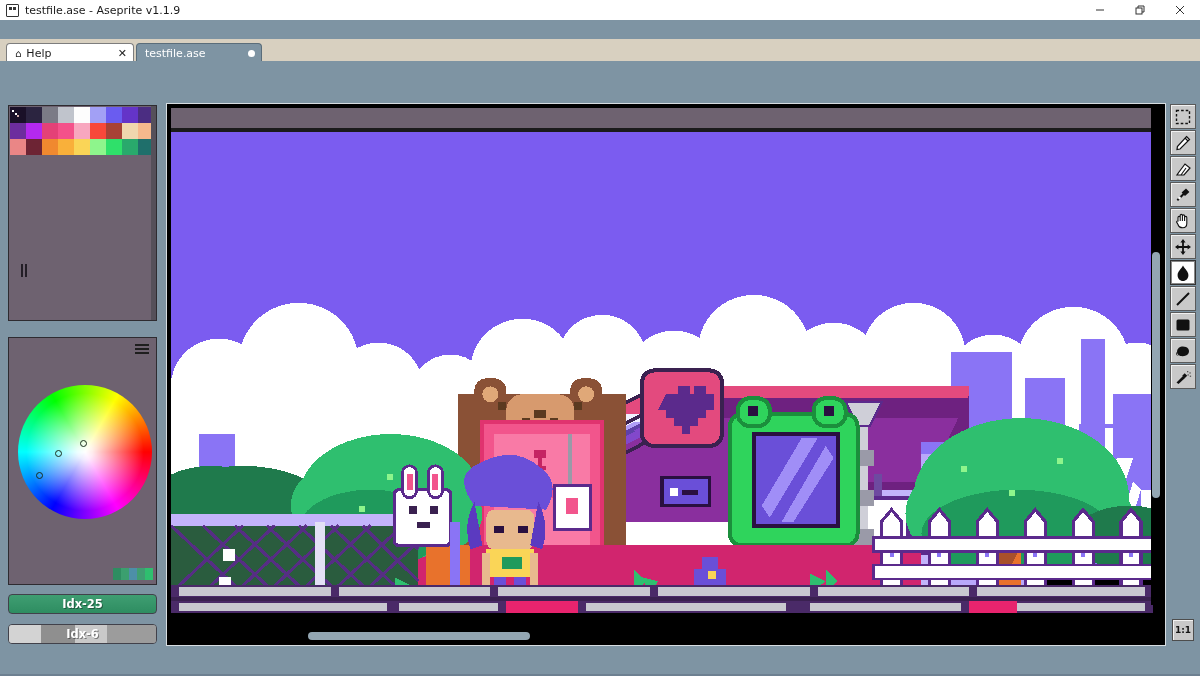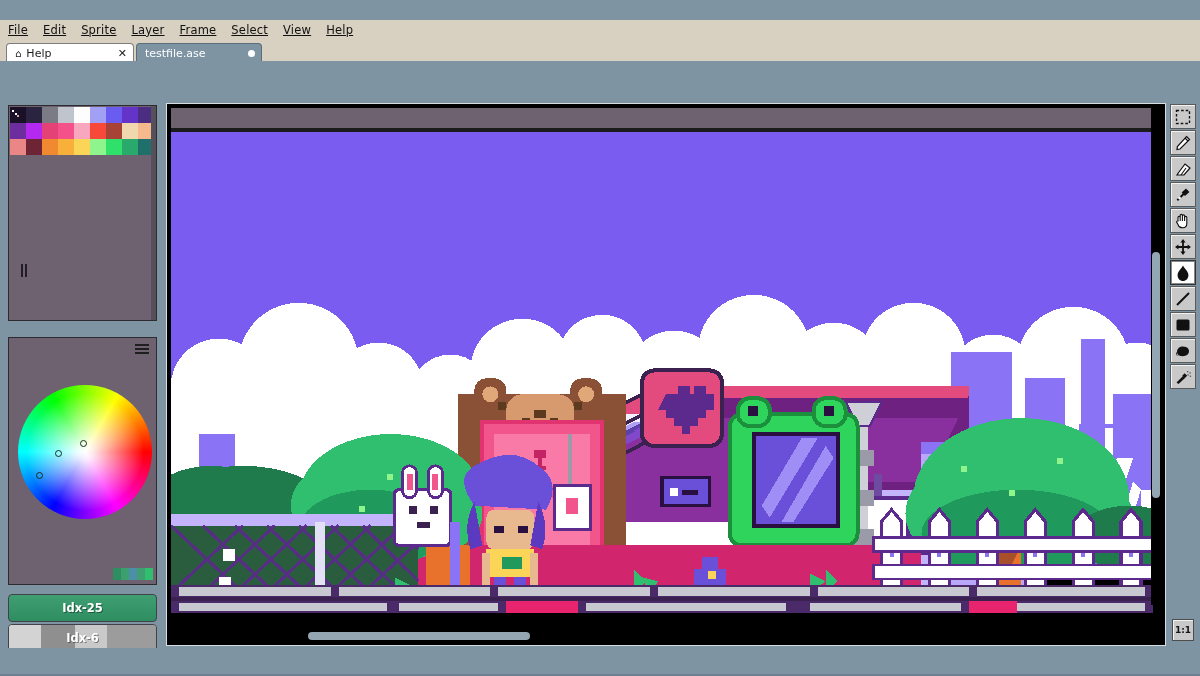--- a/index.html
+++ b/index.html
@@ -190,21 +190,21 @@
     position: absolute; right: 7px; top: 6px; width: 14px; height: 11px;
   }
   .hamburger i { display: block; height: 2px; background: #1e1e1e; margin-bottom: 2px; }
   .wheelstrip {
     position: absolute; right: 3px; bottom: 4px; width: 40px; height: 12px;
     display: flex;
   }
   .wheelstrip span { flex: 1; height: 12px; }
 
   .idxbtn {
-    position: absolute; left: 8px; width: 149px; height: 28px;
+    position: absolute; left: 8px; width: 149px; height: 20px;
     border: 1px solid #41414a; border-radius: 4px;
     display: flex; align-items: center; justify-content: center;
     font-size: 11.5px; font-weight: bold; color: #ffffff;
     text-shadow: 1px 1px 0 #00000066;
     font-family: "DejaVu Sans", sans-serif;
     overflow: hidden;
   }
   .idx-fg { top: 594px; background: linear-gradient(#3f9e72, #2e8d61); }
   .idx-bg { top: 624px; background: #a9a9a9; color: #ffffff; }
   .idx-bg .seg { position: absolute; top: 0; height: 100%; }
@@ -267,31 +267,44 @@
   }
   .bottomline {
     position: absolute; left: 0; bottom: 0; width: 1200px; height: 2px; background: #6d8091;
   }
 </style>
 </head>
 <body>
 
 <div class="app">
 
-
-  <div class="menubar">
-    <div class="menu-item"><u>File</u></div>
-    <div class="menu-item"><u>Edit</u></div>
-    <div class="menu-item"><u>Sprite</u></div>
-    <div class="menu-item"><u>Layer</u></div>
-    <div class="menu-item"><u>Frame</u></div>
-    <div class="menu-item"><u>Select</u></div>
-    <div class="menu-item"><u>View</u></div>
-    <div class="menu-item"><u>Help</u></div>
-  </div>
+  <div class="titlebar">
+    <div class="tb-icon"></div>
+    <div class="tb-title">testfile.ase - Aseprite v1.1.9</div>
+    <div class="winbtns">
+      <div class="winbtn">
+        <svg width="12" height="12" viewBox="0 0 12 12">
+            <line x1="2" y1="6" x2="10" y2="6" stroke="#333" stroke-width="1"></line>
+          </svg>
+      </div>
+      <div class="winbtn">
+        <svg width="12" height="12" viewBox="0 0 12 12">
+          <rect x="2" y="4" width="6" height="6" fill="none" stroke="#333" stroke-width="1"></rect>
+          <polyline points="4,4 4,2 10,2 10,8 8,8" fill="none" stroke="#333" stroke-width="1"></polyline>
+        </svg>
+      </div>
+      <div class="winbtn">
+        <svg width="12" height="12" viewBox="0 0 12 12">
+          <line x1="2" y1="2" x2="10" y2="10" stroke="#333" stroke-width="1"></line>
+          <line x1="10" y1="2" x2="2" y2="10" stroke="#333" stroke-width="1"></line>
+        </svg>
+      </div>
+    </div>
+  </div>
+
 
   <div class="tabbar">
     <div class="tabstrip">
       <div class="tab inactive">
         <span class="tab-home-icon">⌂</span>
         <span class="tab-label">Help</span>
         <span class="tab-close">✕</span>
       </div>
       <div class="tab active">
         <span class="tab-label">testfile.ase</span>

